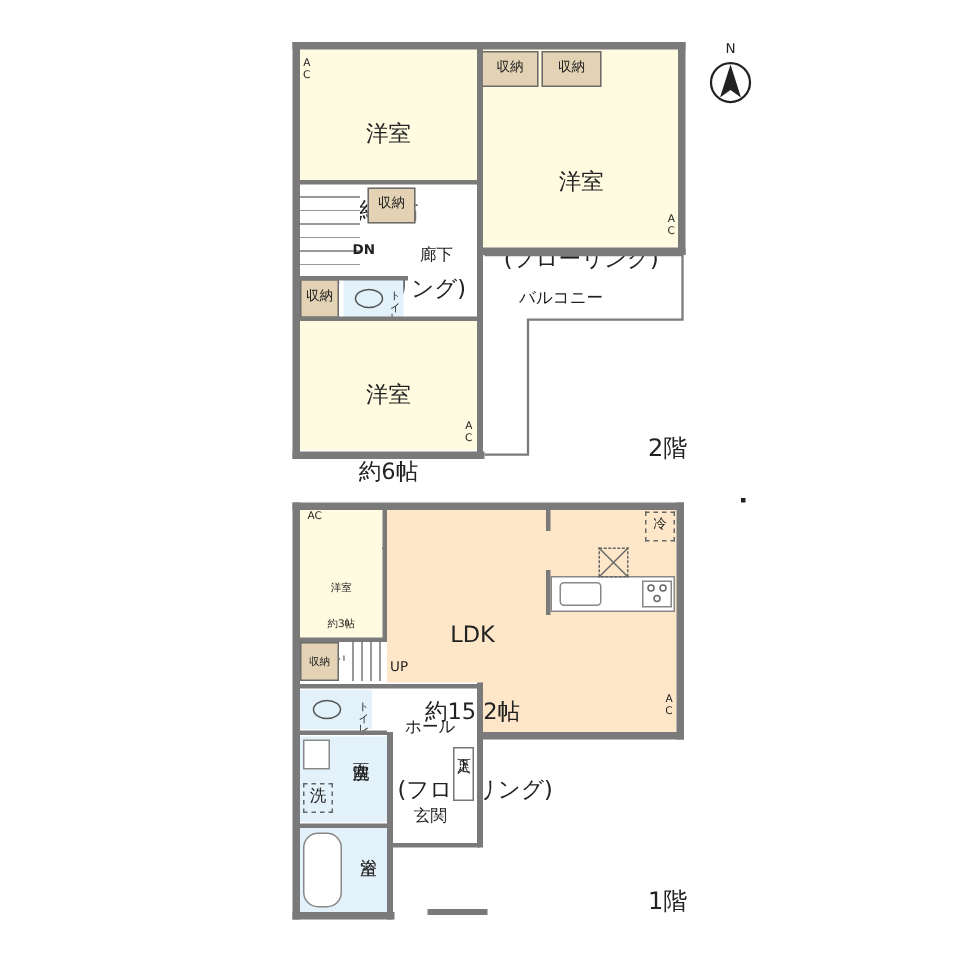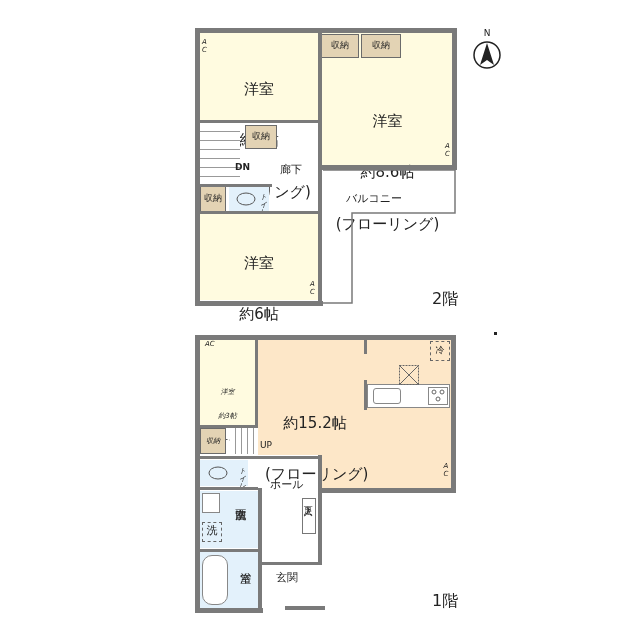--- a/index.html
+++ b/index.html
@@ -9,21 +9,21 @@
   .room{position:absolute;box-sizing:border-box;}
   .yellow{background:#fffbe0;}
   .peach{background:#fde7c8;}
   .blue{background:#e3f1fb;}
   .tan{background:#e3d3b4;border:1px solid #6b6b6b;}
   .white{background:#fff;}
   .lbl{position:absolute;text-align:center;line-height:1.15;white-space:pre;}
   .big{font-size:15px;}
   .mid{font-size:11px;}
   .small{font-size:9px;}
-  .tiny{font-size:7px;font-style:italic;}
+  .tiny{font-size:7px;}
   .vtext{writing-mode:vertical-rl;}
   .floor-label{font-size:16px;}
   svg{position:absolute;overflow:visible;}
 </style>
 </head>
 <body>
 
 <div class="abs" style="left:470px;top:28px;width:34px;height:44px;">
   <div class="lbl small" style="left:11px;top:0;width:12px;">N</div>
   <svg width="34" height="34" style="left:0;top:10px;">
@@ -42,21 +42,20 @@
   </div>
   <div class="lbl tiny" style="left:200px;top:38px;width:9px;white-space:normal;word-break:break-all;">AC</div>
 
   <div class="room yellow" style="left:320px;top:33px;width:133px;height:132px;"></div>
   <div class="room tan" style="left:321px;top:34px;width:38px;height:24px;"></div>
   <div class="lbl small" style="left:321px;top:40px;width:38px;">収納</div>
   <div class="room tan" style="left:361px;top:34px;width:40px;height:24px;"></div>
   <div class="lbl small" style="left:361px;top:40px;width:40px;">収納</div>
   <div class="lbl big" style="left:325px;top:78px;width:125px;">
     <div>洋室</div>
-    <div>約8.6帖</div>
     <div>(フローリング)</div>
   </div>
   <div class="lbl tiny" style="left:443px;top:142px;width:9px;white-space:normal;word-break:break-all;">AC</div>
 
   <div class="room white" style="left:200px;top:123px;width:40px;height:62px;
     background:repeating-linear-gradient(0deg,#fff 0 8px,#999 8px 9px);"></div>
   <div class="room tan" style="left:245px;top:125px;width:32px;height:24px;"></div>
   <div class="lbl small" style="left:245px;top:131px;width:32px;">収納</div>
   <div class="lbl small" style="left:235px;top:162px;font-weight:bold;">DN</div>
   <div class="lbl mid" style="left:280px;top:164px;">廊下</div>
@@ -102,20 +101,21 @@
   <div class="lbl tiny" style="left:205px;top:340px;">AC</div>
   <div class="lbl tiny" style="left:200px;top:372px;width:55px;">
     <div>洋室</div>
     <div>約3帖</div>
     <div>(フローリング)</div>
   </div>
 
   <div class="room peach" style="left:258px;top:340px;width:193px;height:148px;"></div>
   <div class="room white" style="left:258px;top:455px;width:62px;height:33px;"></div>
   <div class="lbl big" style="left:265px;top:380px;width:100px;">
+    <div>LDK</div>
     <div>約15.2帖</div>
     <div>(フローリング)</div>
   </div>
 
   <div class="room white" style="left:367px;top:384px;width:83px;height:24px;border:1px solid #888;"></div>
   <div class="room white" style="left:373px;top:388px;width:28px;height:16px;border:1px solid #888;border-radius:3px;"></div>
   <svg width="20" height="18" style="left:428px;top:387px;">
     <rect x="0.5" y="0.5" width="19" height="17" fill="#fff" stroke="#888"></rect>
     <circle cx="6" cy="5" r="2" fill="none" stroke="#666"></circle>
       <circle cx="14" cy="5" r="2" fill="none" stroke="#666"></circle>
@@ -138,21 +138,21 @@
 
   <div class="room blue" style="left:200px;top:460px;width:48px;height:26px;"></div>
   <svg width="26" height="16" style="left:205px;top:465px;">
     <ellipse cx="13" cy="8" rx="9" ry="6" fill="none" stroke="#555"></ellipse>
   </svg>
   <div class="lbl tiny vtext" style="left:238px;top:462px;">トイレ</div>
 
   <div class="lbl mid" style="left:270px;top:479px;">ホール</div>
   <div class="room white" style="left:302px;top:498px;width:14px;height:36px;border:1px solid #777;"></div>
   <div class="lbl small vtext" style="left:303px;top:499px;">下足入</div>
-  <div class="lbl mid" style="left:276px;top:538px;margin-top:34px;">玄関</div>
+  <div class="lbl mid" style="left:276px;top:538px;">玄関</div>
 
   <div class="room blue" style="left:200px;top:491px;width:58px;height:57px;"></div>
   <div class="room white" style="left:202px;top:493px;width:18px;height:20px;border:1px solid #888;"></div>
   <div class="room" style="left:202px;top:522px;width:20px;height:20px;border:1px dashed #666;"></div>
   <div class="lbl mid" style="left:202px;top:525px;width:20px;">洗</div>
   <div class="lbl mid vtext" style="left:233px;top:500px;">洗面室</div>
 
   <div class="room blue" style="left:200px;top:552px;width:58px;height:56px;"></div>
   <div class="room white" style="left:202px;top:555px;width:26px;height:50px;border:1px solid #888;border-radius:10px;"></div>
   <div class="lbl mid vtext" style="left:238px;top:564px;">浴室</div>

